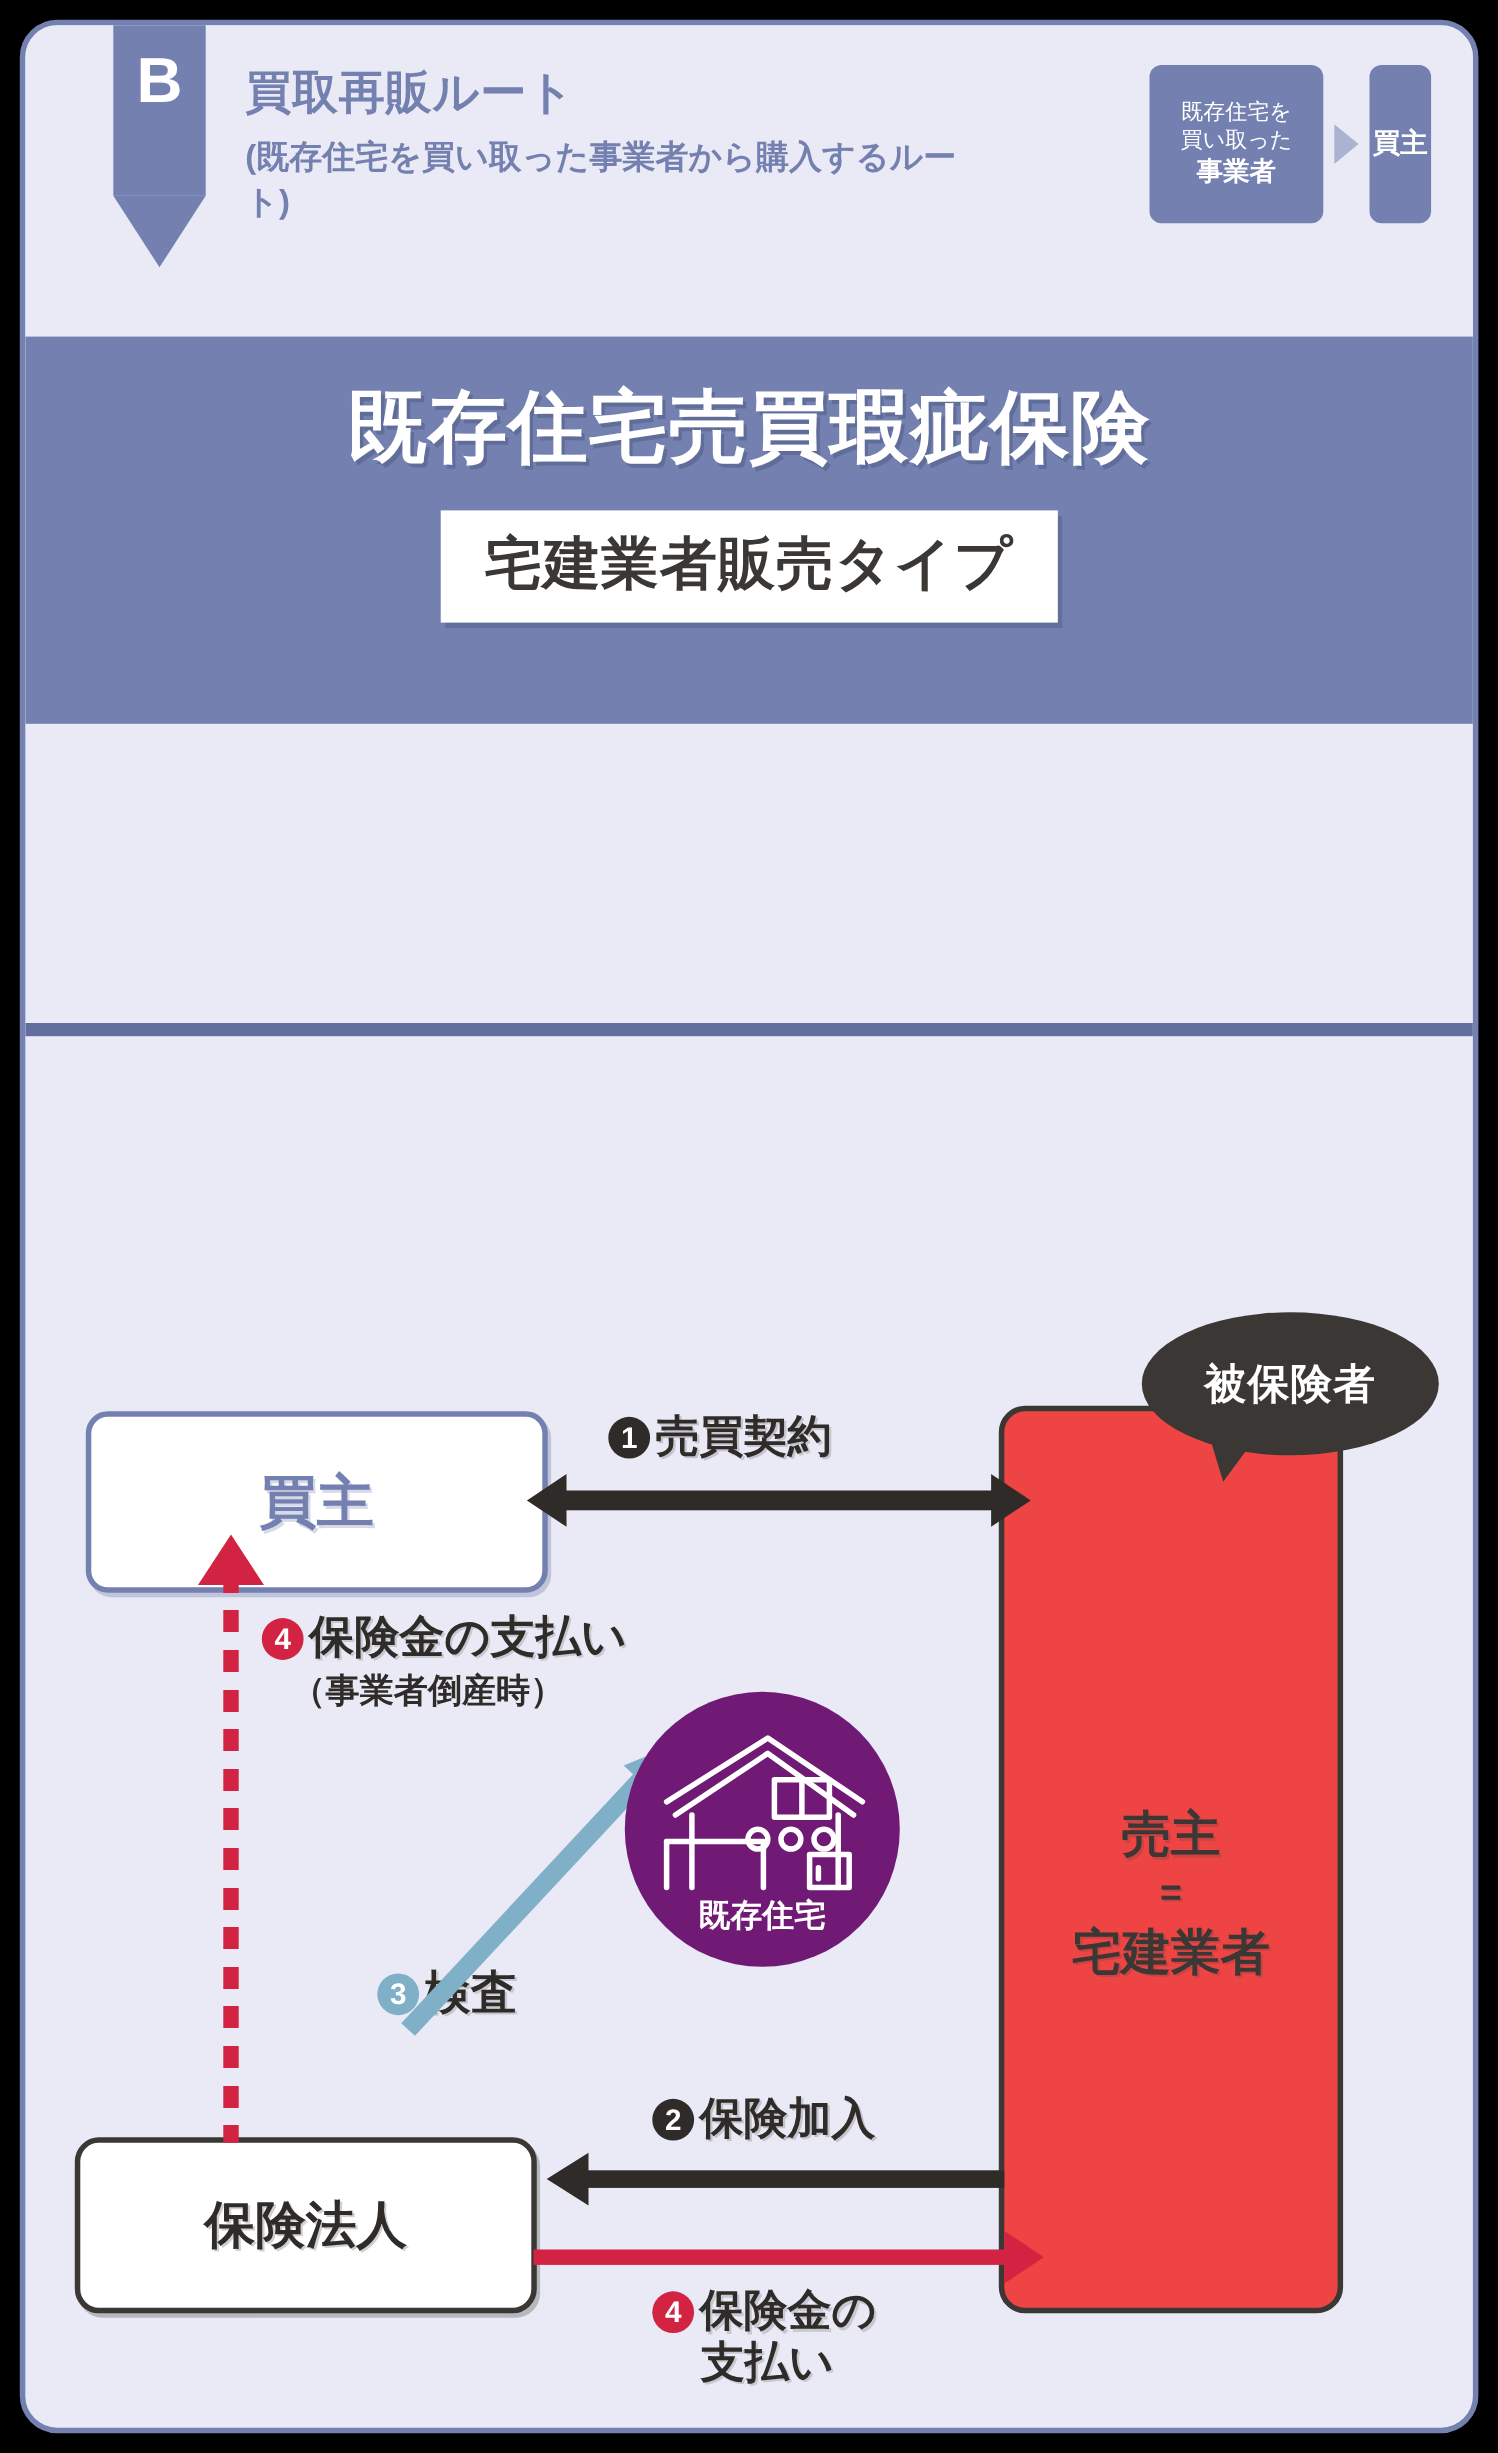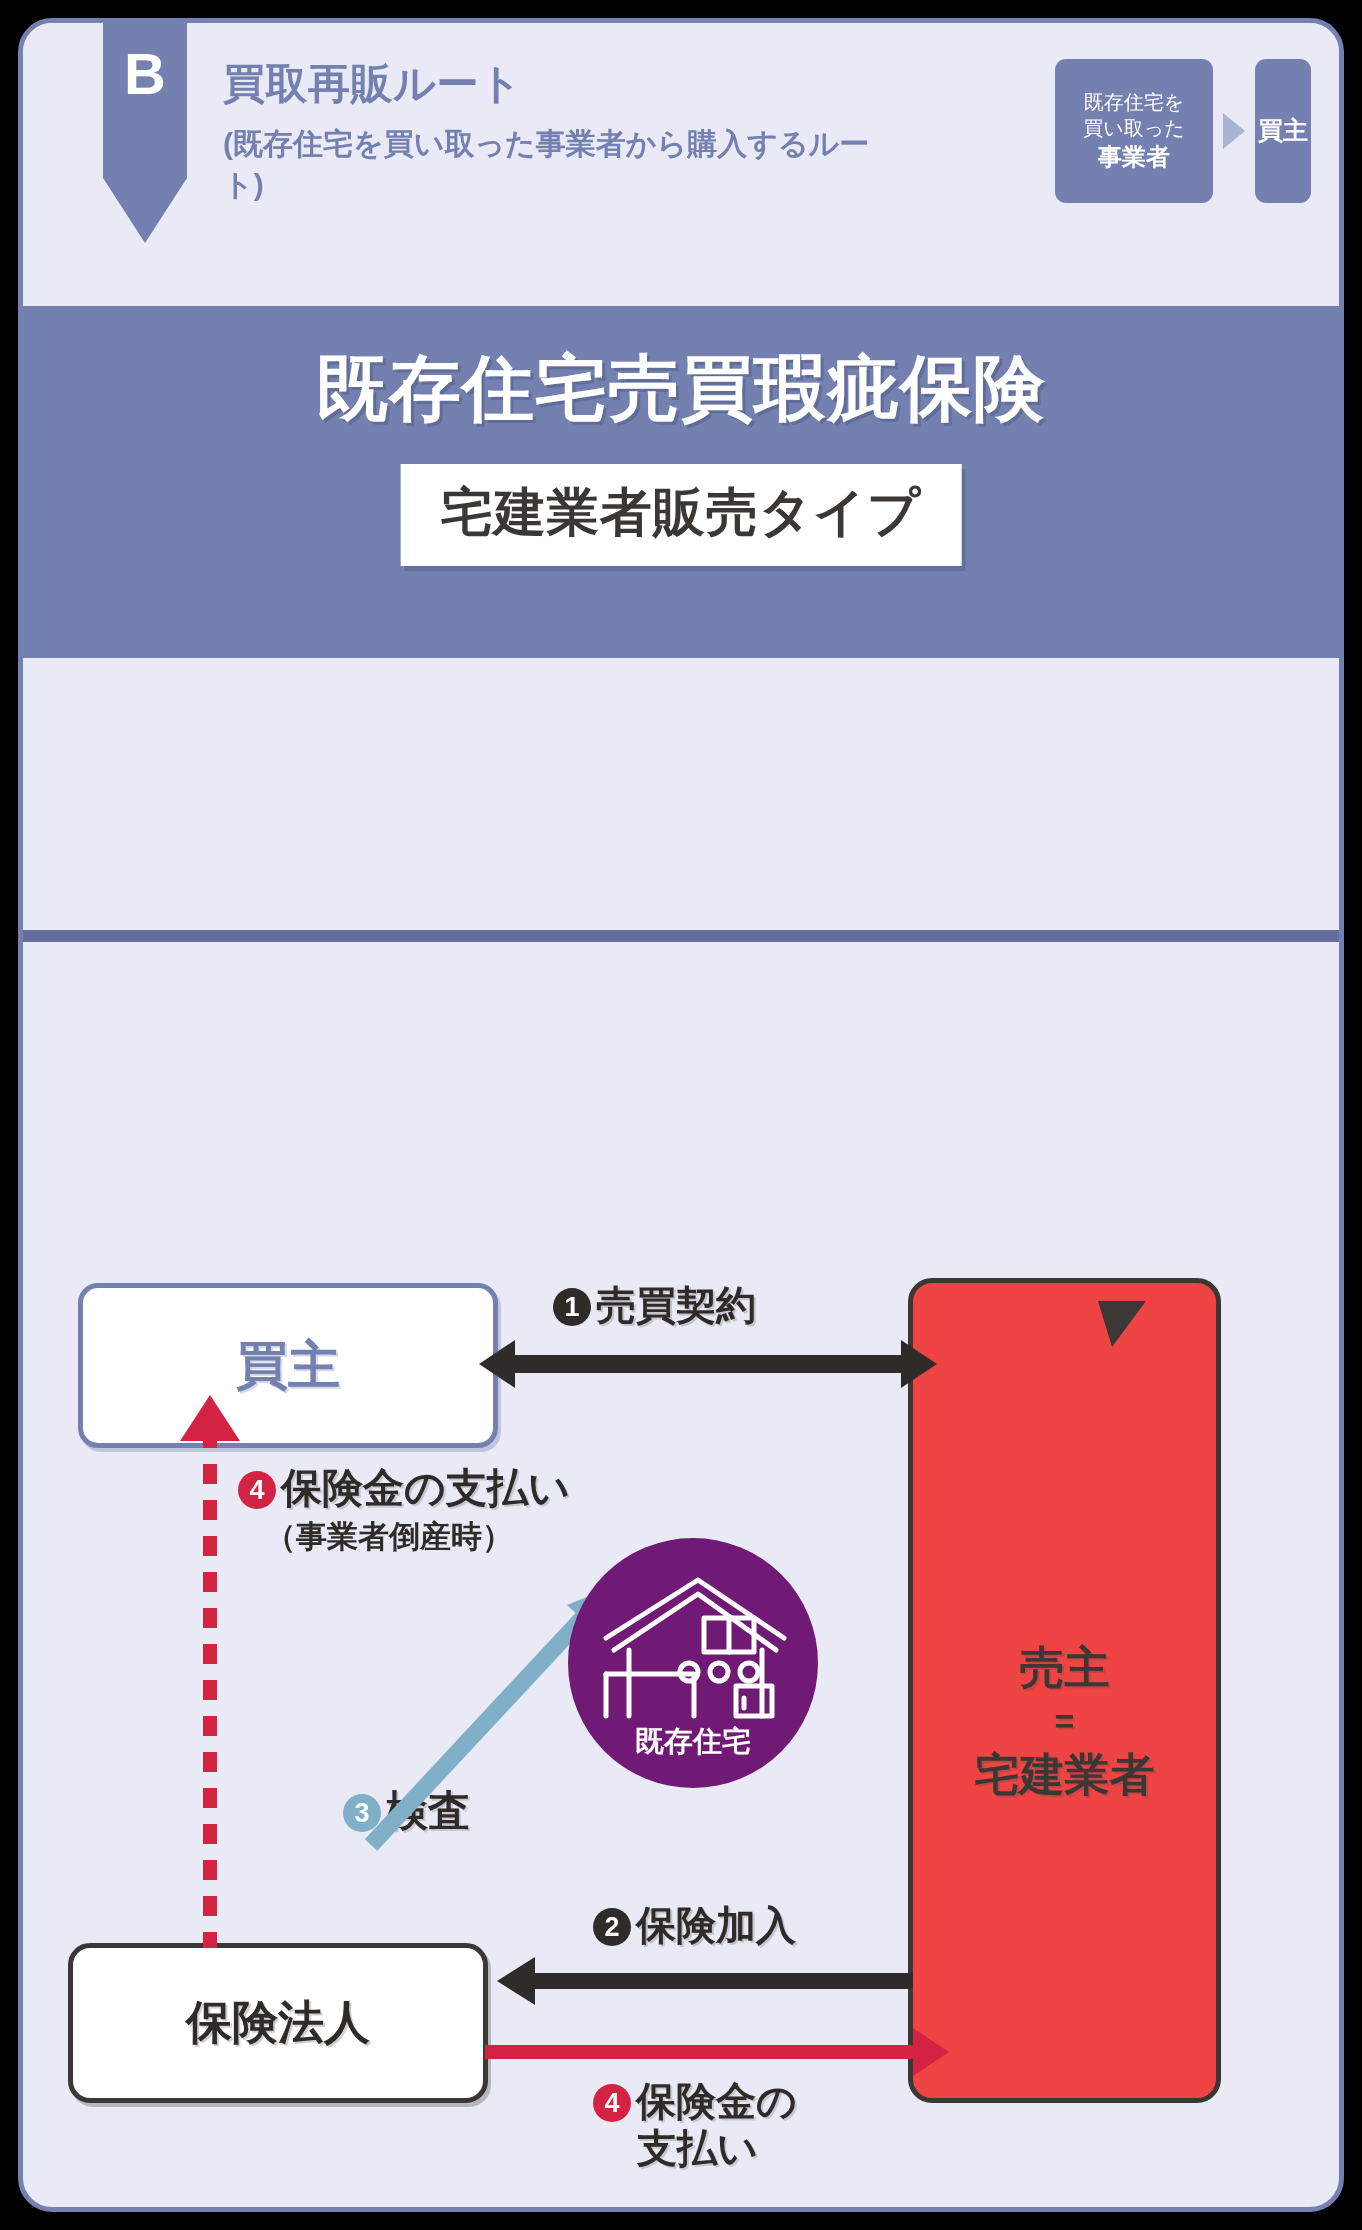--- a/index.html
+++ b/index.html
@@ -74,21 +74,21 @@
     left: 200px; top: 100px;
     width: 660px;
     font-size: 30px;
     font-weight: 700;
     color: #7481b0;
     line-height: 1.38;
   }
 
   .flow-chips {
     position: absolute;
-    right: 28px; top: 36px;
+    right: 38px; top: 36px;
     display: flex;
     align-items: center;
     gap: 10px;
   }
   .chip-biz {
     width: 158px;
     height: 144px;
     background: #7481b0;
     border-radius: 11px;
     display: flex;
@@ -499,20 +499,23 @@
 
       <div class="node-seller">
         <div class="node-seller-inner">
           <div>売主</div>
           <div class="node-seller-eq">=</div>
           <div>宅建業者</div>
         </div>
       </div>
 
       <div class="bubble-tail"></div>
+      <div class="bubble">
+        <span class="bubble-text">被保険者</span>
+      </div>
 
       <div class="house-circle">
         <svg class="house-svg" width="198" height="170" viewBox="0 0 198 170">
           <g fill="none" stroke="#ffffff" stroke-width="5" stroke-linejoin="round" stroke-linecap="round">
             <path d="M12 72 L104 14 L190 72"></path>
             <path d="M20 84 L104 28 L182 84"></path>
             <path d="M35 84 L35 150"></path>
             <path d="M168 84 L168 150"></path>
             <path d="M12 108 L100 108 L100 150"></path>
             <path d="M12 108 L12 150"></path>

